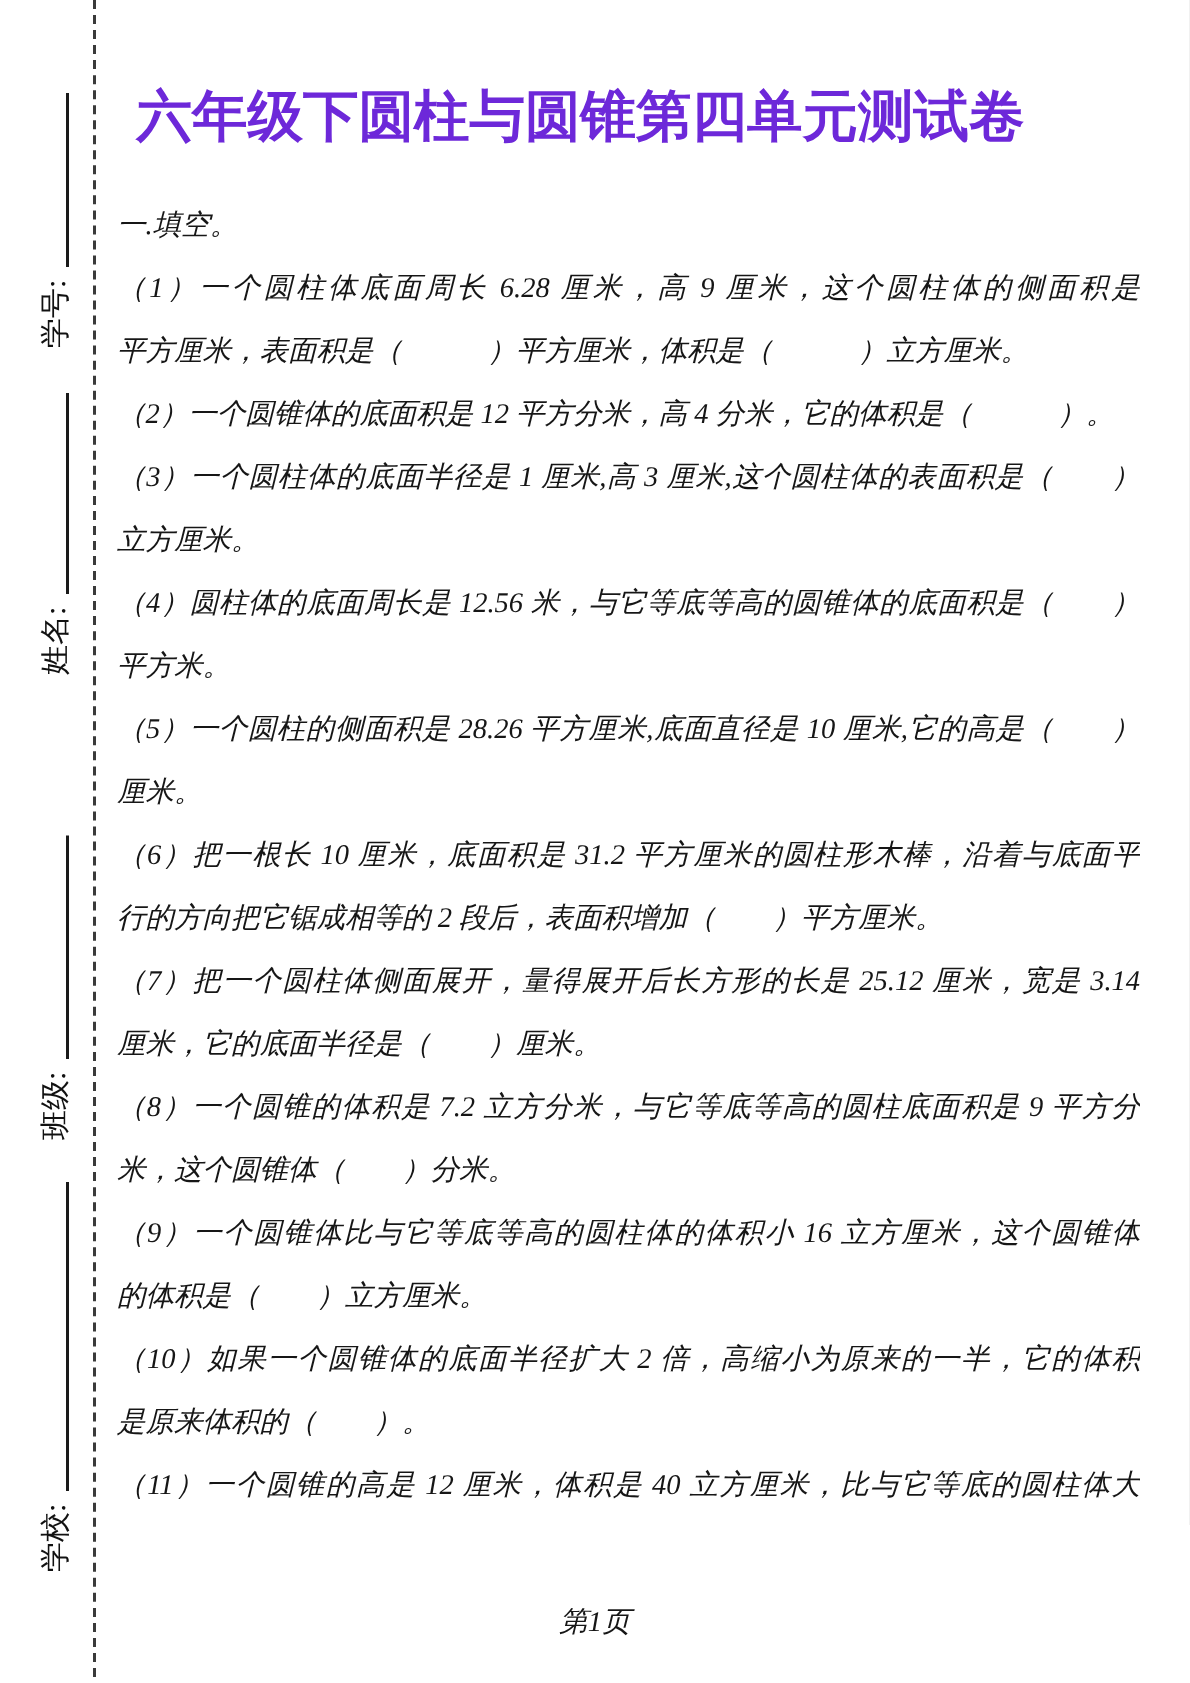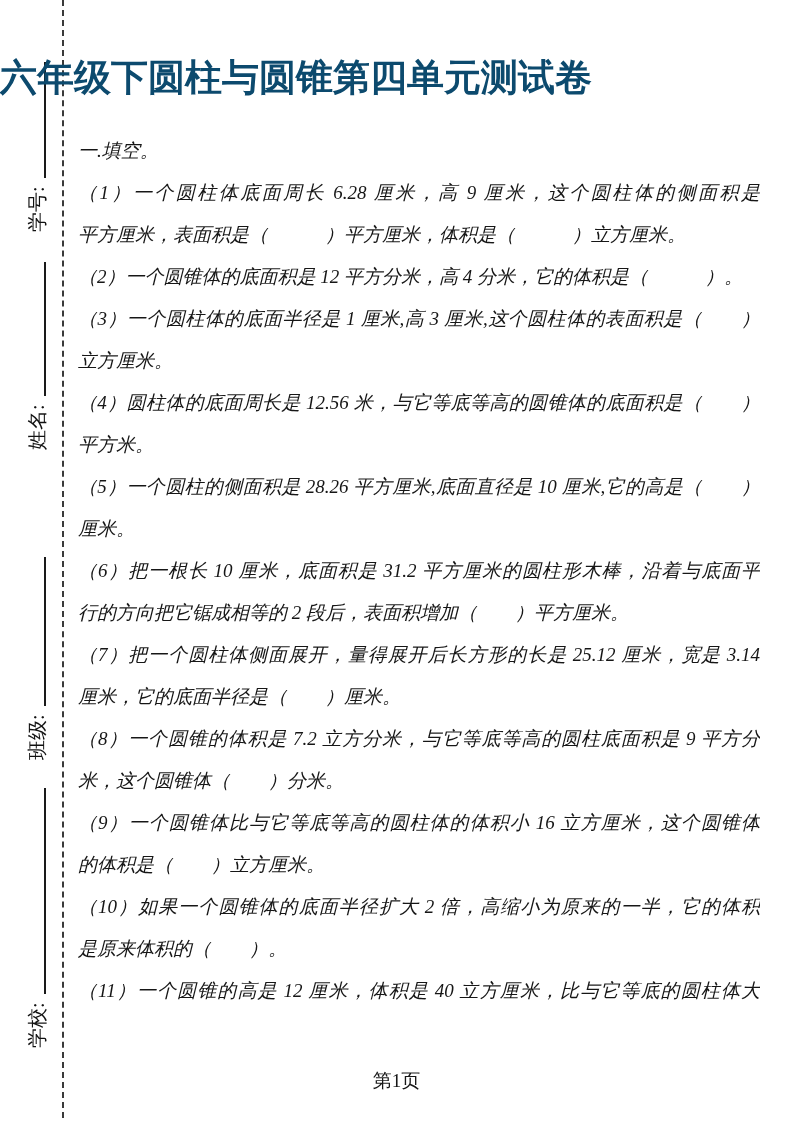--- a/index.html
+++ b/index.html
@@ -27,38 +27,38 @@
     color:#111;
     white-space:nowrap;
   }
   .seal-line{
     flex:1;height:0;
     border-bottom:2px solid #1a1a1a;
     margin:0 2px 4px 8px;
   }
   .title{
     position:absolute;top:54px;left:0;width:683px;
-    text-align:left;
+    text-align:right;
     font-family:"Liberation Sans", sans-serif;
     font-weight:bold;font-size:37px;line-height:48px;
-    letter-spacing:0px;color:#0c4a6e;
+    letter-spacing:0px;color:#6d28d9;
   }
   .content{
     position:absolute;left:78px;top:130px;width:682px;
     font-size:19px;line-height:42px;color:#161616;
   }
   .line{height:42px;overflow:hidden;font-style:italic;}
   .fill{
     text-align:justify;
     text-align-last:justify;
     text-justify:inter-character;
   }
   .footer{
     position:absolute;top:1068px;left:0;width:793px;
-    text-align:center;font-size:19px;color:#161616;
+    text-align:center;font-size:19px;color:#161616;font-style:italic;
   }
 </style>
 </head>
 <body>
 
 <div class="page">
 
   <div class="cut-line"></div>
 
   <div class="seal-field" style="left:24px;top:232px;width:172px;">

